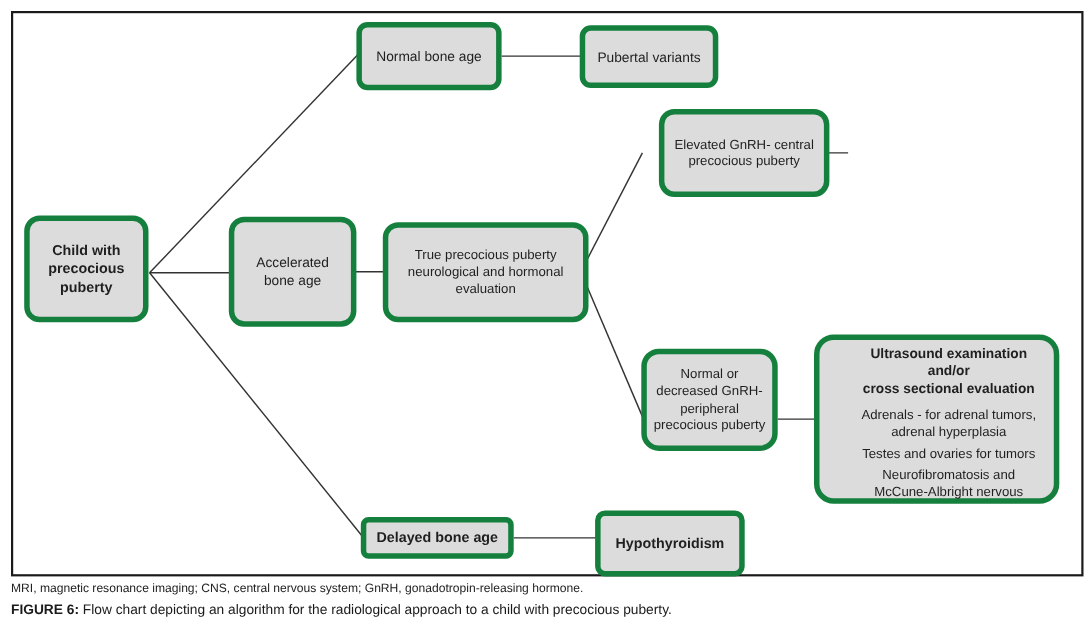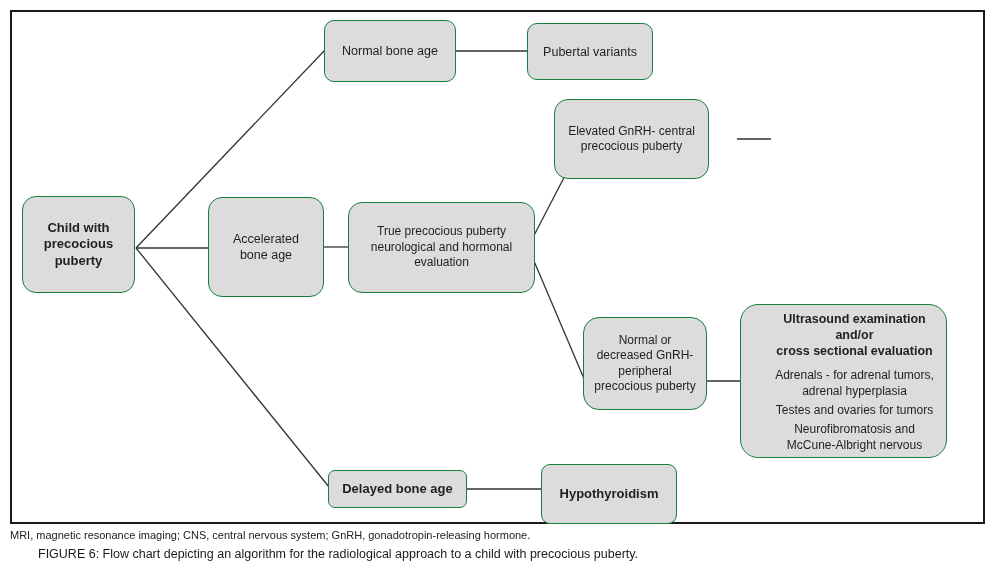--- a/index.html
+++ b/index.html
@@ -23,42 +23,42 @@
     z-index: 0;
   }
 
   svg.connectors { position: absolute; left: 0; top: 0; width: 993px; height: 578px; z-index: 1; }
   svg.connectors line { stroke: #333333; stroke-width: 1.3; }
 
   .node {
     position: absolute;
     z-index: 2;
     background: #dcdcdc;
-    border: 1px solid #15803d;
+    border: 5px solid #15803d;
     border-radius: 12px;
     display: flex;
     flex-direction: column;
     align-items: center;
     justify-content: center;
     text-align: center;
     font-size: 12px;
     line-height: 1.28;
     white-space: pre-line;
     padding: 4px 6px;
   }
 
   .n-child           { left: 22px;  top: 196px; width: 113px; height: 97px;  font-size: 13px; font-weight: bold; border-radius: 14px; }
   .n-normal-bone     { left: 324px; top: 20px;  width: 132px; height: 62px;  border-radius: 10px; font-size: 12.5px; }
   .n-pubertal        { left: 527px; top: 23px;  width: 126px; height: 57px;  border-radius: 10px; font-size: 12.5px; }
   .n-accelerated     { left: 208px; top: 197px; width: 116px; height: 100px; border-radius: 14px; font-size: 12.5px; }
   .n-true-pp         { left: 348px; top: 202px; width: 187px; height: 91px;  border-radius: 14px; }
-  .n-elevated        { left: 554px; top: 99px;  width: 155px; height: 80px;  border-radius: 14px; }
+  .n-elevated        { left: 599px; top: 99px;  width: 155px; height: 80px;  border-radius: 14px; }
   .n-mri             { left: 769px; top: 80px;  width: 196px; height: 120px; border-radius: 18px; justify-content: flex-start; padding-top: 9px; }
   .n-normal-dec      { left: 583px; top: 317px; width: 124px; height: 93px; border-radius: 16px; }
-  .n-ultrasound      { left: 740px; top: 304px; width: 207px; height: 154px; border-radius: 18px; justify-content: flex-end; padding-top: 10px; padding-left: 28px; }
+  .n-ultrasound      { left: 740px; top: 304px; width: 223px; height: 154px; border-radius: 18px; justify-content: center; padding-top: 10px; padding-left: 28px; }
   .n-delayed         { left: 328px; top: 470px; width: 139px; height: 38px;  border-radius: 7px;  font-weight: bold; font-size: 13px; }
   .n-hypothyroidism  { left: 541px; top: 464px; width: 136px; height: 60px;  border-radius: 9px;  font-weight: bold; font-size: 13px; }
 
   .node .title { font-weight: bold; font-size: 12.5px; white-space: pre-line; }
   .node .item  { white-space: pre-line; }
   .n-mri .item { margin-top: 0; }
   .n-ultrasound .title { margin-bottom: 5px; }
   .n-ultrasound .item  { margin-top: 4px; }
 
   .footnote {
@@ -68,21 +68,21 @@
     color: #222222;
     z-index: 2;
   }
   .caption {
     position: absolute;
     left: 10px; top: 547px;
     font-size: 12.5px;
     color: #1a1a1a;
     z-index: 2;
   }
-  .caption .cap-label { font-weight: normal; margin-left: 28px; }
+  .caption .cap-label { font-weight: bold; }
 </style>
 </head>
 <body>
 
 <div class="page">
 
   <div class="frame"></div>
 
   <svg class="connectors" viewBox="0 0 993 578" xmlns="http://www.w3.org/2000/svg">
     <line x1="136" y1="248" x2="325" y2="50"></line>

